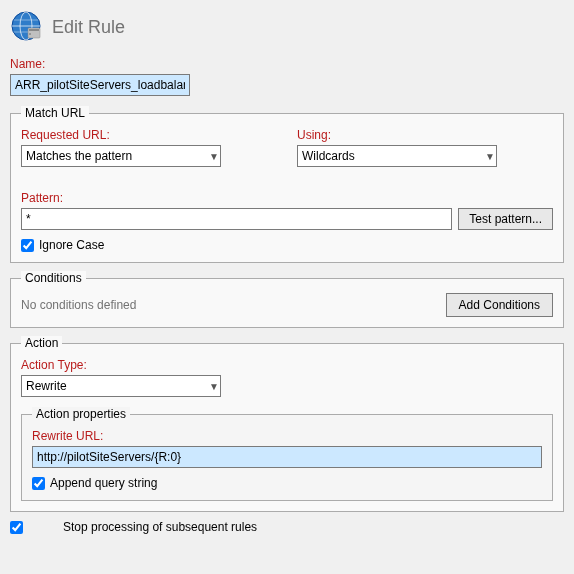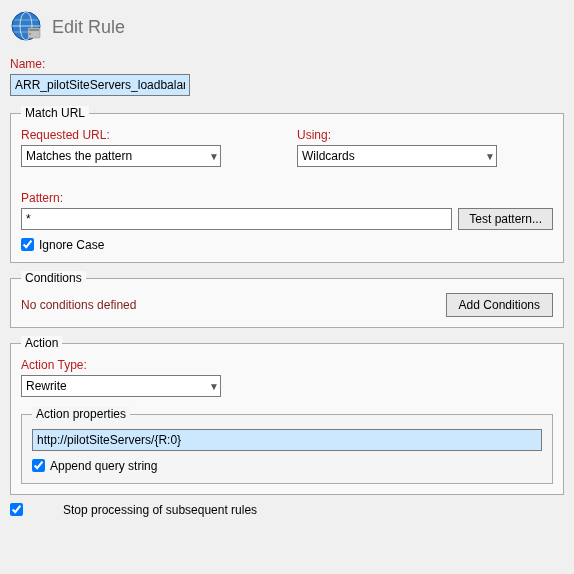--- a/index.html
+++ b/index.html
@@ -102,36 +102,36 @@
       height: 22px;
       padding: 2px 10px;
       border: 1px solid #7a7a7a;
       background: #e8e8e8;
       font-size: 12px;
       cursor: pointer;
       white-space: nowrap;
     }
     .checkbox-row {
       display: flex;
-      align-items: flex-start;
+      align-items: flex-end;
       gap: 5px;
     }
     .checkbox-row input[type=checkbox] {
       width: 13px;
       height: 13px;
       cursor: pointer;
     }
     .conditions-row {
       display: flex;
       align-items: center;
       justify-content: space-between;
     }
     .no-conditions-text {
       font-size: 12px;
-      color: #7f1d1d;
+      color: #737373;
     }
     .add-conditions-btn {
       height: 24px;
       padding: 2px 12px;
       border: 1px solid #7a7a7a;
       background: #e8e8e8;
       font-size: 12px;
       cursor: pointer;
     }
     .action-type-row {
@@ -247,20 +247,21 @@
         <option>Custom Response</option>
         <option>Abort Request</option>
       </select>
       <span class="select-arrow">▼</span>
     </div>
   </div>
 
   <fieldset class="action-properties">
     <legend class="action-properties-legend">Action properties</legend>
 
+    <div class="field-label">Rewrite URL:</div>
     <input class="rewrite-url-input" type="text" value="http://pilotSiteServers/{R:0}" style="">
 
     <div class="checkbox-row">
       <input type="checkbox" id="appendQueryString" checked="" style="">
       <label for="appendQueryString">Append query string</label>
     </div>
   </fieldset>
 </fieldset>
 
 <div class="stop-processing-section checkbox-row">

